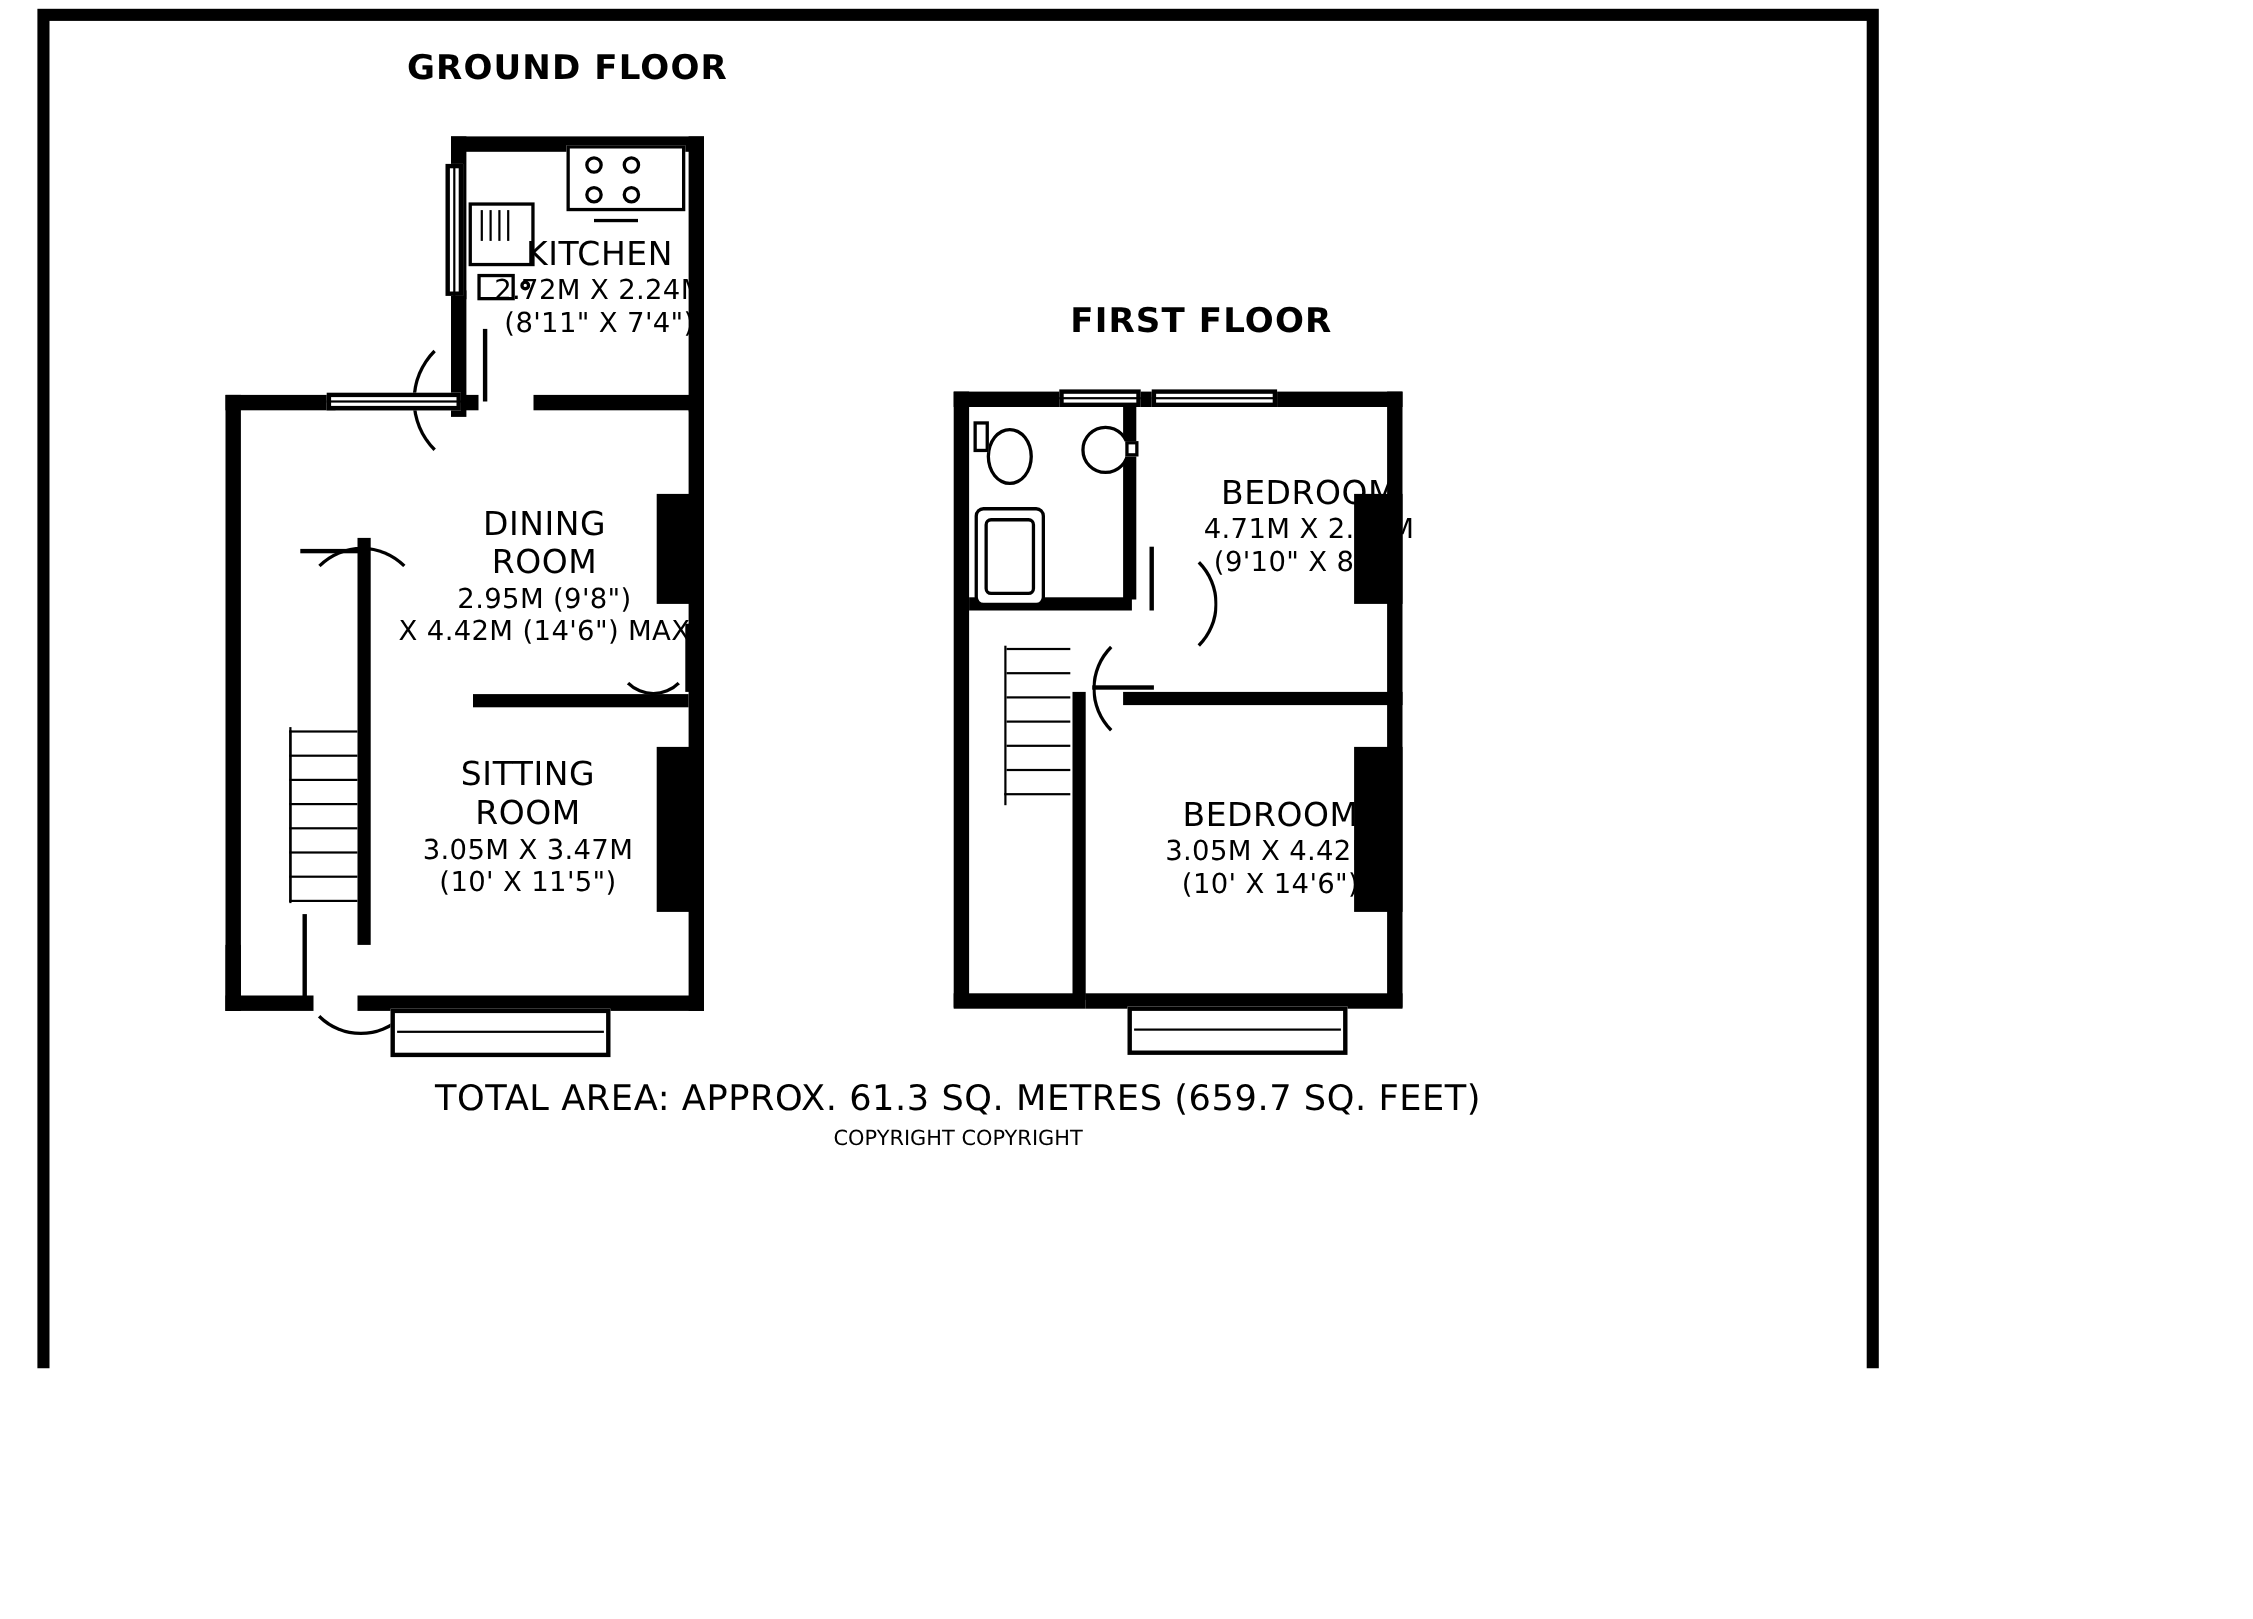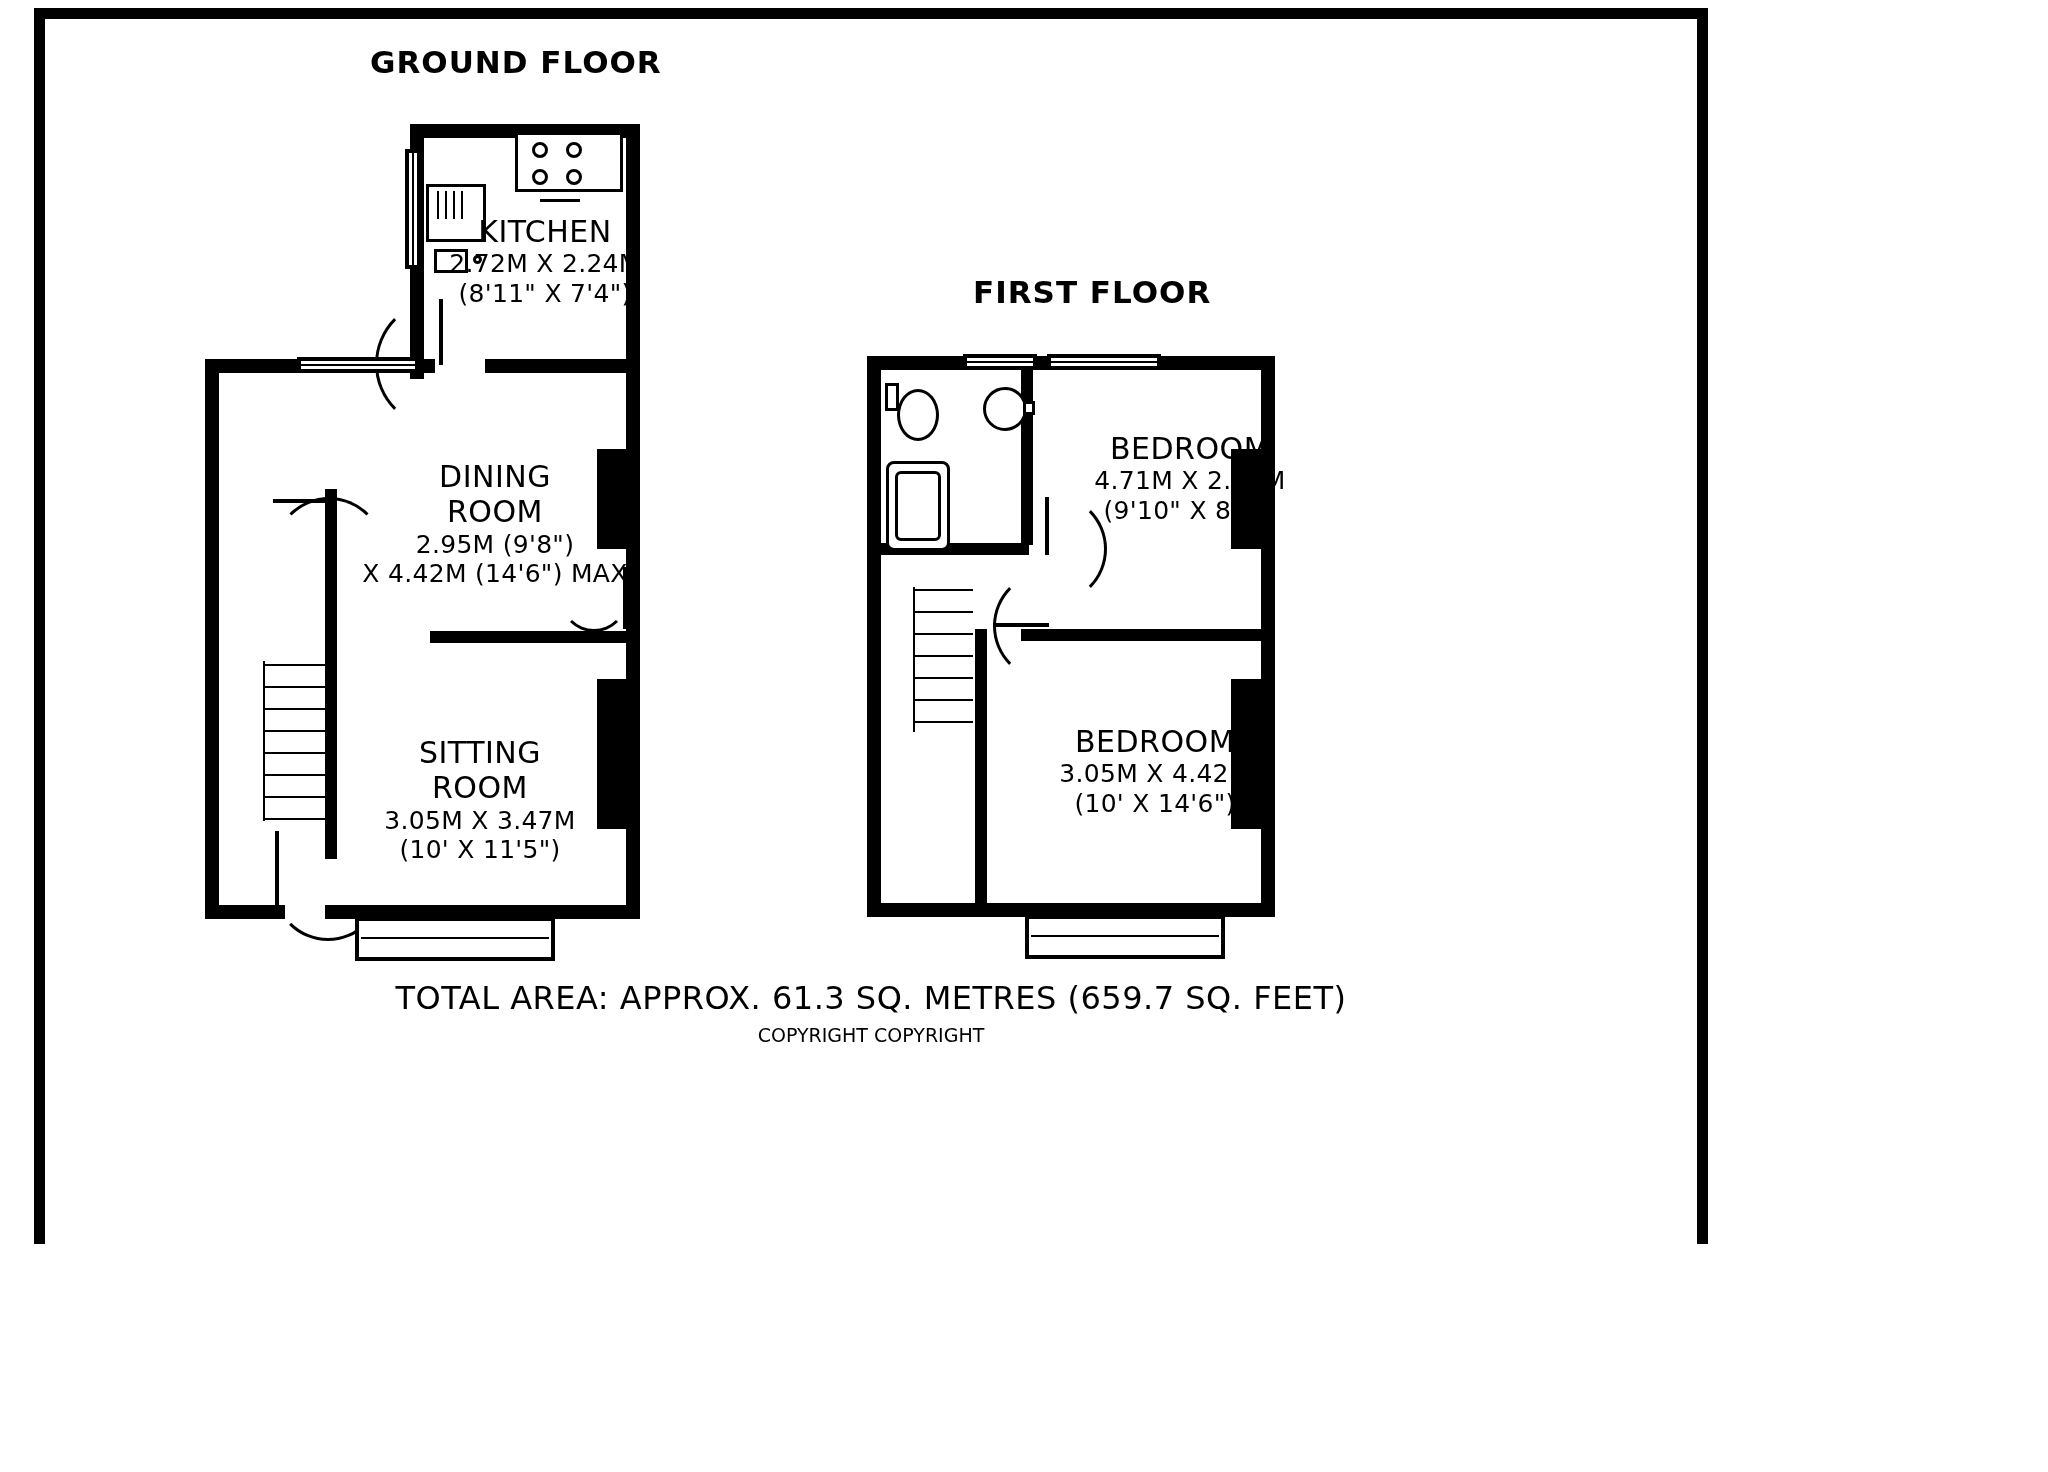--- a/index.html
+++ b/index.html
@@ -227,21 +227,21 @@
       <div class="win" style="left:310px; top:898px; width:200px; height:44px;"></div>
       <div class="win-inner" style="left:316px; top:918px; width:188px; height:2px;"></div>
 
       <div class="room-label" style="left:270px; top:440px; width:360px;">
         <div class="name">DINING</div>
         <div class="name">ROOM</div>
         <div class="dim">2.95M (9'8")</div>
         <div class="dim">X 4.42M (14'6") MAX</div>
       </div>
 
-      <div class="room-label" style="left:270px; top:668px; width:330px;margin-top:48px;">
+      <div class="room-label" style="left:270px; top:668px; width:330px;">
         <div class="name">SITTING</div>
         <div class="name">ROOM</div>
         <div class="dim">3.05M X 3.47M</div>
         <div class="dim">(10' X 11'5")</div>
       </div>
     </div>
 
     <div class="floor-title" style="left:928px; top:255px;">FIRST FLOOR</div>
 
     <div>

